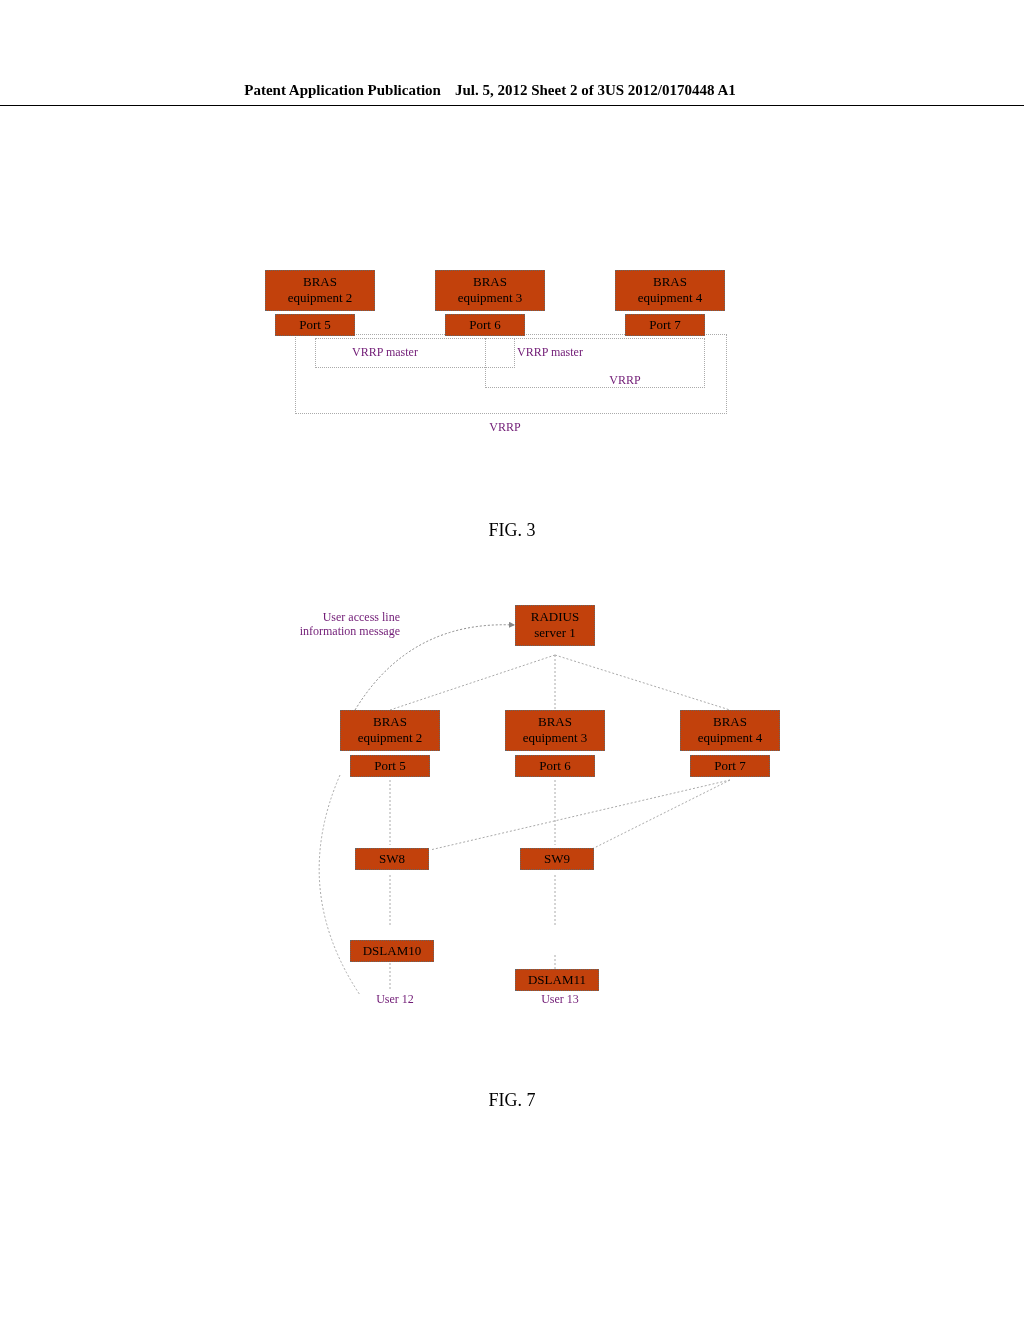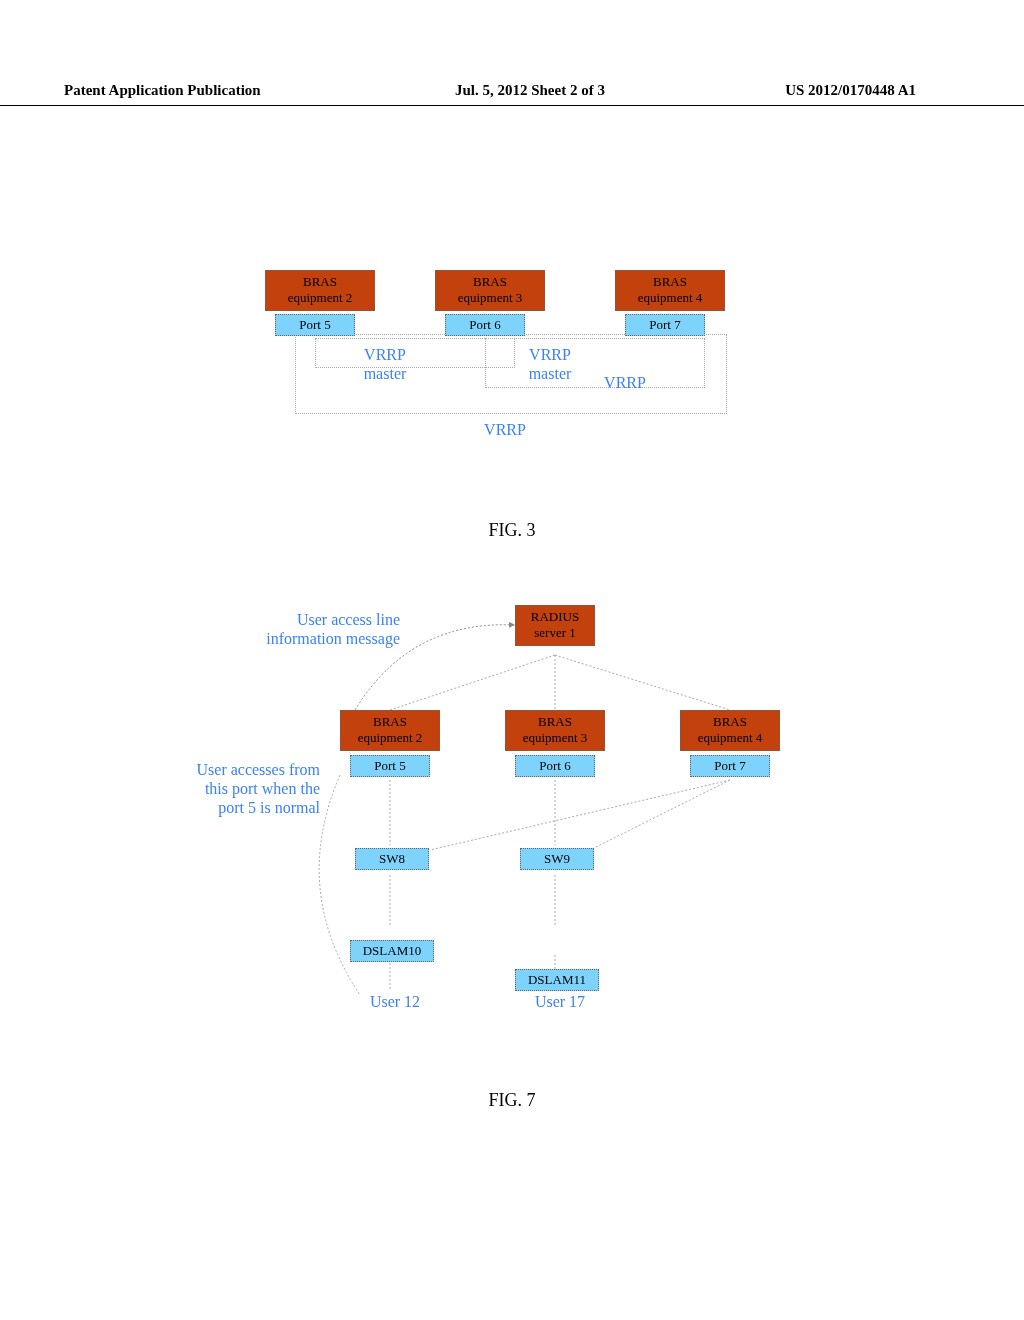--- a/index.html
+++ b/index.html
@@ -12,21 +12,21 @@
     color: #000;
   }
   .header {
     position: absolute;
     top: 82px;
     left: 0;
     width: 1024px;
     height: 24px;
     border-bottom: 1.5px solid #000;
     display: flex;
-    justify-content: space-between;
+    justify-content: center;
     padding: 0 108px 2px 64px;
     font-size: 15px;
   }
   .header .left { font-weight: bold; }
   .header .center { font-weight: bold; margin-left: 14px; }
   .header .right { font-weight: bold; }
 
   
   .fig3 {
     position: absolute;
@@ -38,31 +38,31 @@
     border: 1px dotted #666;
     background: #c2410c;
     text-align: center;
     font-size: 13px;
     padding: 3px 4px;
     line-height: 1.25;
   }
   .smallbox {
     position: absolute;
     border: 1px dotted #666;
-    background: #7dd3fc;
+    background: #c2410c;
     text-align: center;
     font-size: 13px;
     padding: 2px 4px;
   }
   .txt {
     position: absolute;
-    font-size: 16px;
+    font-size: 12px;
     line-height: 1.2;
     text-align: center;
-    color: #3b82f6;
+    color: #701a75;
   }
   .fig-caption {
     position: absolute;
     font-size: 18px;
     text-align: center;
     width: 100%;
   }
 
   
   .fig4 {
@@ -142,25 +142,24 @@
   <div class="box" style="left:355px; top:5px; width:80px;">RADIUS<br>server 1</div>
 
   <div class="box" style="left:180px; top:110px; width:100px;">BRAS<br>equipment 2</div>
   <div class="box" style="left:345px; top:110px; width:100px;">BRAS<br>equipment 3</div>
   <div class="box" style="left:520px; top:110px; width:100px;">BRAS<br>equipment 4</div>
 
   <div class="smallbox" style="left:190px; top:155px; width:80px;">Port 5</div>
   <div class="smallbox" style="left:355px; top:155px; width:80px;">Port 6</div>
   <div class="smallbox" style="left:530px; top:155px; width:80px;">Port 7</div>
 
-  <div class="txt" style="left:20px; top:160px; width:140px; text-align:right;">User accesses from<br>this port when the<br>port 5 is normal</div>
 
   <div class="smallbox" style="left:195px; top:248px; width:74px;">SW8</div>
   <div class="smallbox" style="left:360px; top:248px; width:74px;">SW9</div>
 
   <div class="smallbox" style="left:190px; top:328px; width:84px;margin-top:12px;">DSLAM10</div>
   <div class="smallbox" style="left:355px; top:328px; width:84px;margin-top:41px;">DSLAM11</div>
 
   <div class="txt" style="left:200px; top:392px; width:70px;">User 12</div>
-  <div class="txt" style="left:365px; top:392px; width:70px;">User 17</div>
+  <div class="txt" style="left:365px; top:392px; width:70px;">User 13</div>
 </div>
 
 <div class="fig-caption" style="top:1090px;">FIG. 7</div>
 
 </body></html>

